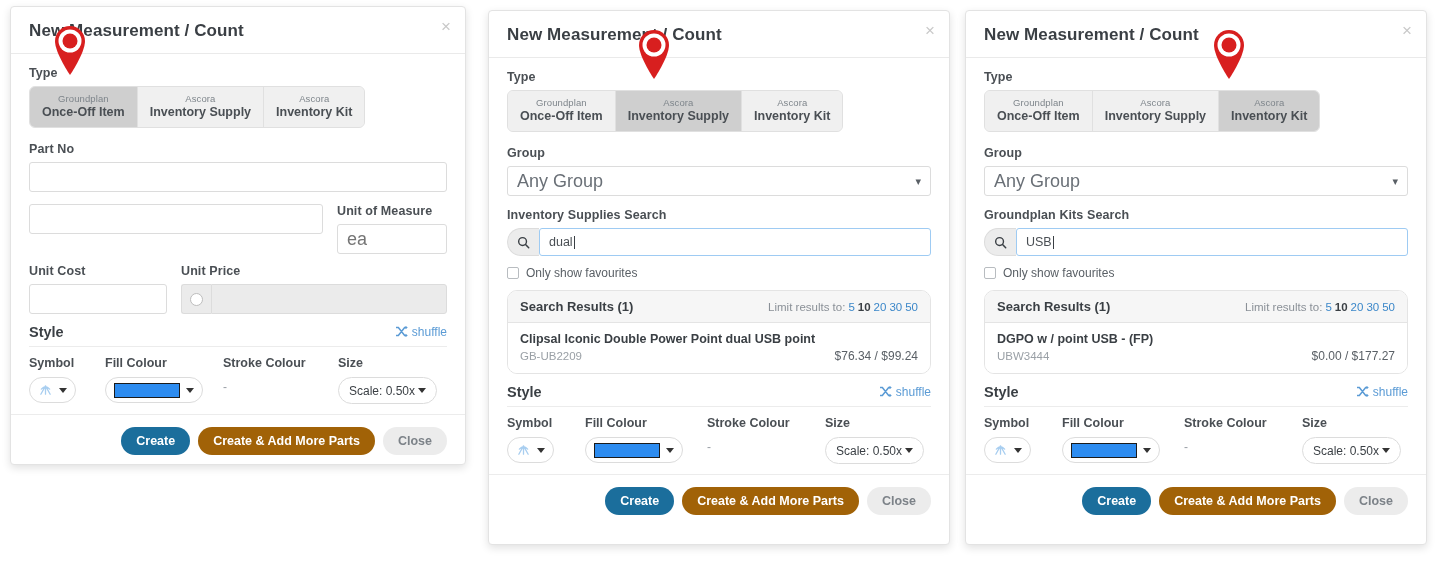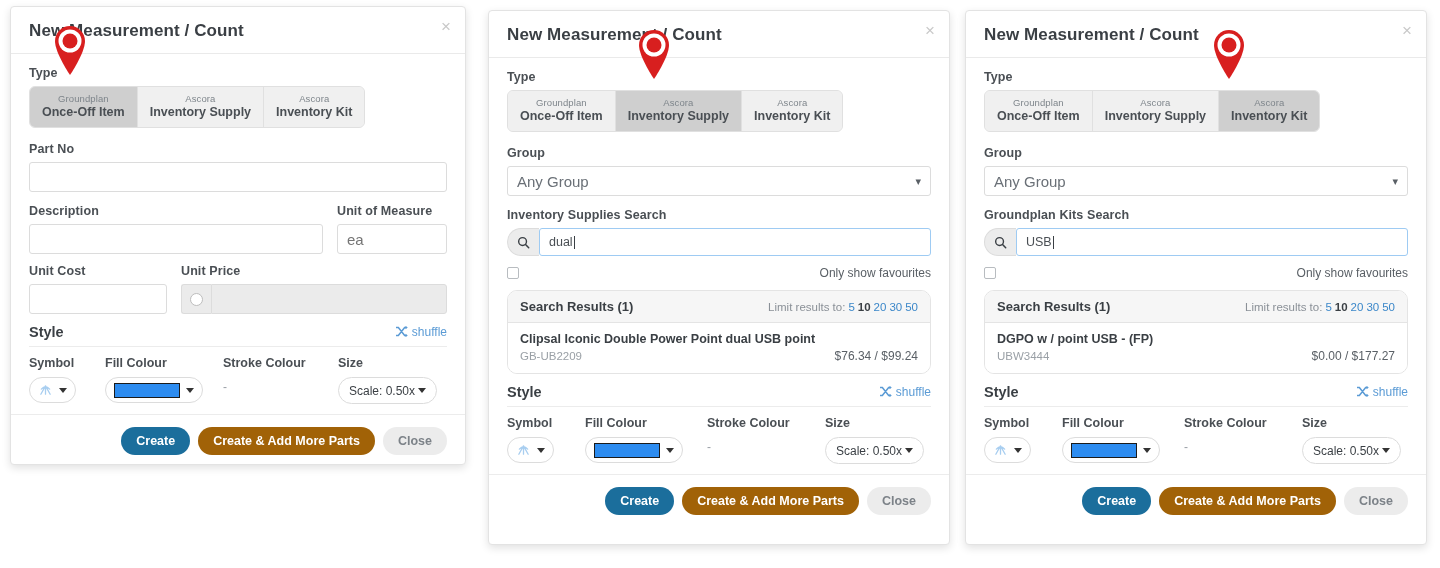--- a/index.html
+++ b/index.html
@@ -89,21 +89,21 @@
     white-space: nowrap;
   }
 
   
   .inp {
     width: 100%;
     height: 30px;
     border: 1px solid #dcdcdc;
     border-radius: 3px;
     background: #fff;
-    font-size: 15px;
+    font-size: 18px;
     color: #6a7077;
     padding: 0 9px;
     font-family: "Liberation Sans", sans-serif;
     outline: none;
   }
   .inp.disabled { background: #ebebeb; border-color: #dcdcdc; }
 
   .row { display: flex; gap: 14px; margin-bottom: 12px; }
 
   .select-wrap { position: relative; }
@@ -213,21 +213,21 @@
     flex: 1; border: 1px solid #9ecbf3; border-radius: 3px;
     font-size: 12.5px; color: #4a4f54; padding: 0 9px;
     font-family: "Liberation Sans", sans-serif; outline: none;
     background: #fff;
   }
   .caretbar {
     display:inline-block; width:1px; height:13px; background:#3a3f44;
     vertical-align:-2px; margin-left:1px;
   }
 
-  .chk-row { display: flex; align-items: center; gap: 7px; margin: 10px 0 10px 0; justify-content: space-between; }
+  .chk-row { display: flex; align-items: center; gap: 7px; margin: 10px 0 10px 0; }
   .chk {
     width: 12px; height: 12px; border: 1px solid #b8bcc0;
     border-radius: 2px; background: #fff;
   }
   .chk-label { font-size: 12px; color: #5a6066; }
 
   
   .results {
     border: 1px solid #e4e4e4; border-radius: 10px; overflow: hidden;
     margin-bottom: 10px;
@@ -277,21 +277,20 @@
         </div>
       </div>
 
       <div class="field-label">Part No</div>
       <div style="margin-bottom:12px;">
         <input class="inp" value="" style="">
       </div>
 
       <div class="row" style="margin-bottom:10px;">
         <div style="flex:1;">
-          <div class="field-label">Description</div>
           <input class="inp" value="" style="">
         </div>
         <div style="width:110px;">
           <div class="field-label">Unit of Measure</div>
           <input class="inp" placeholder="ea" style="">
         </div>
       </div>
 
       <div class="row" style="margin-bottom:10px;">
         <div style="width:138px;">

